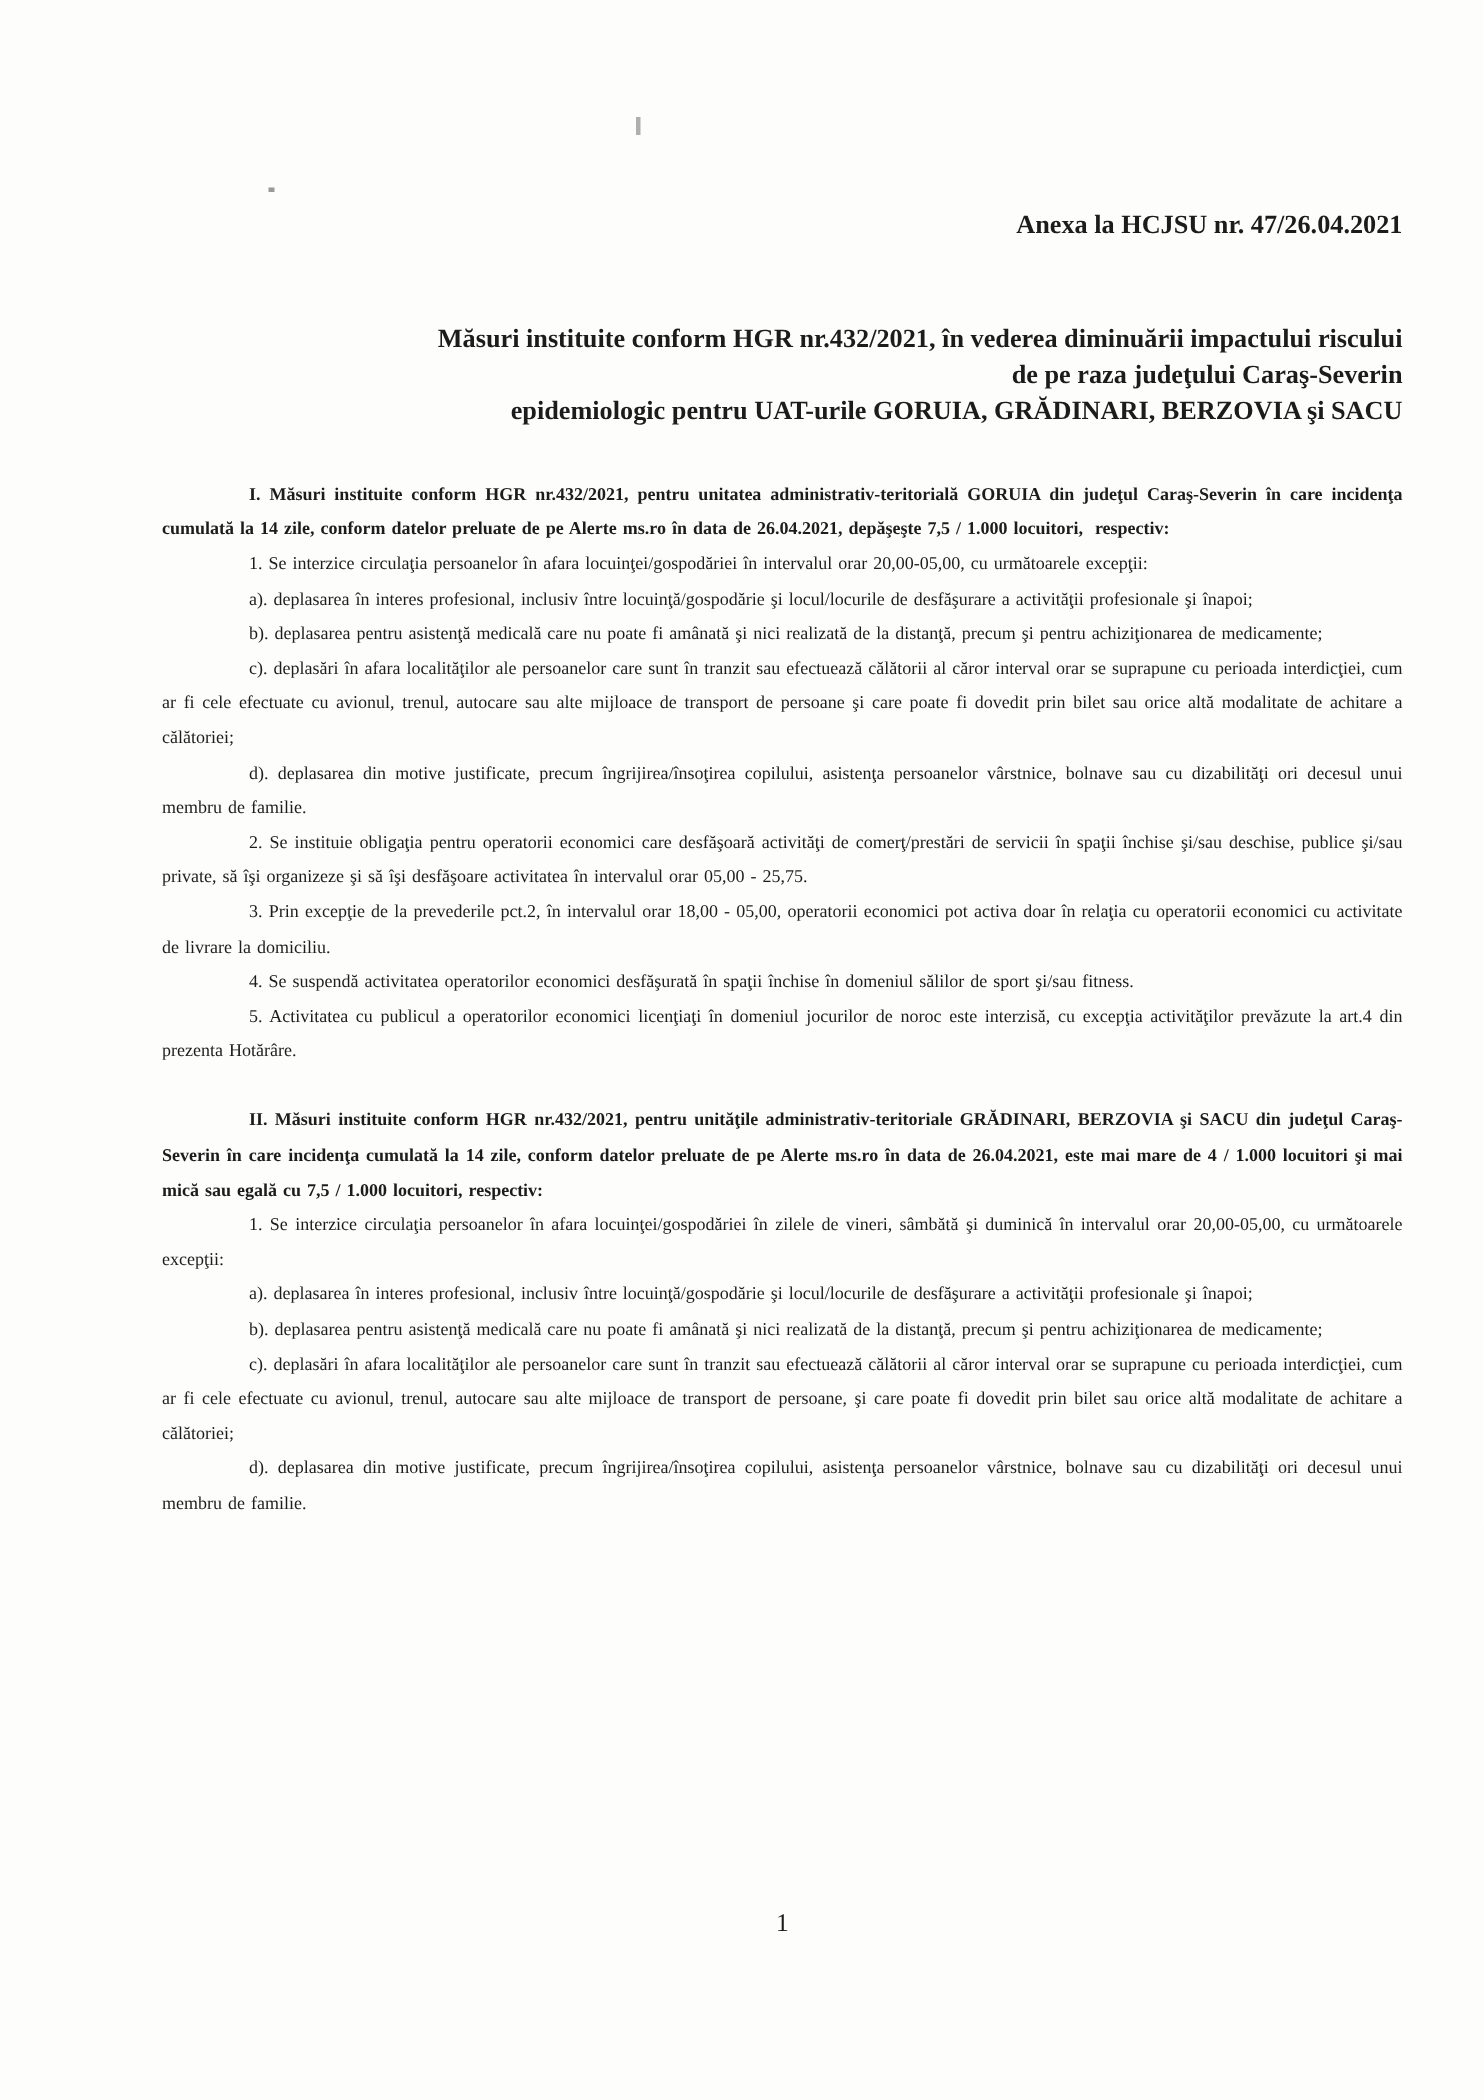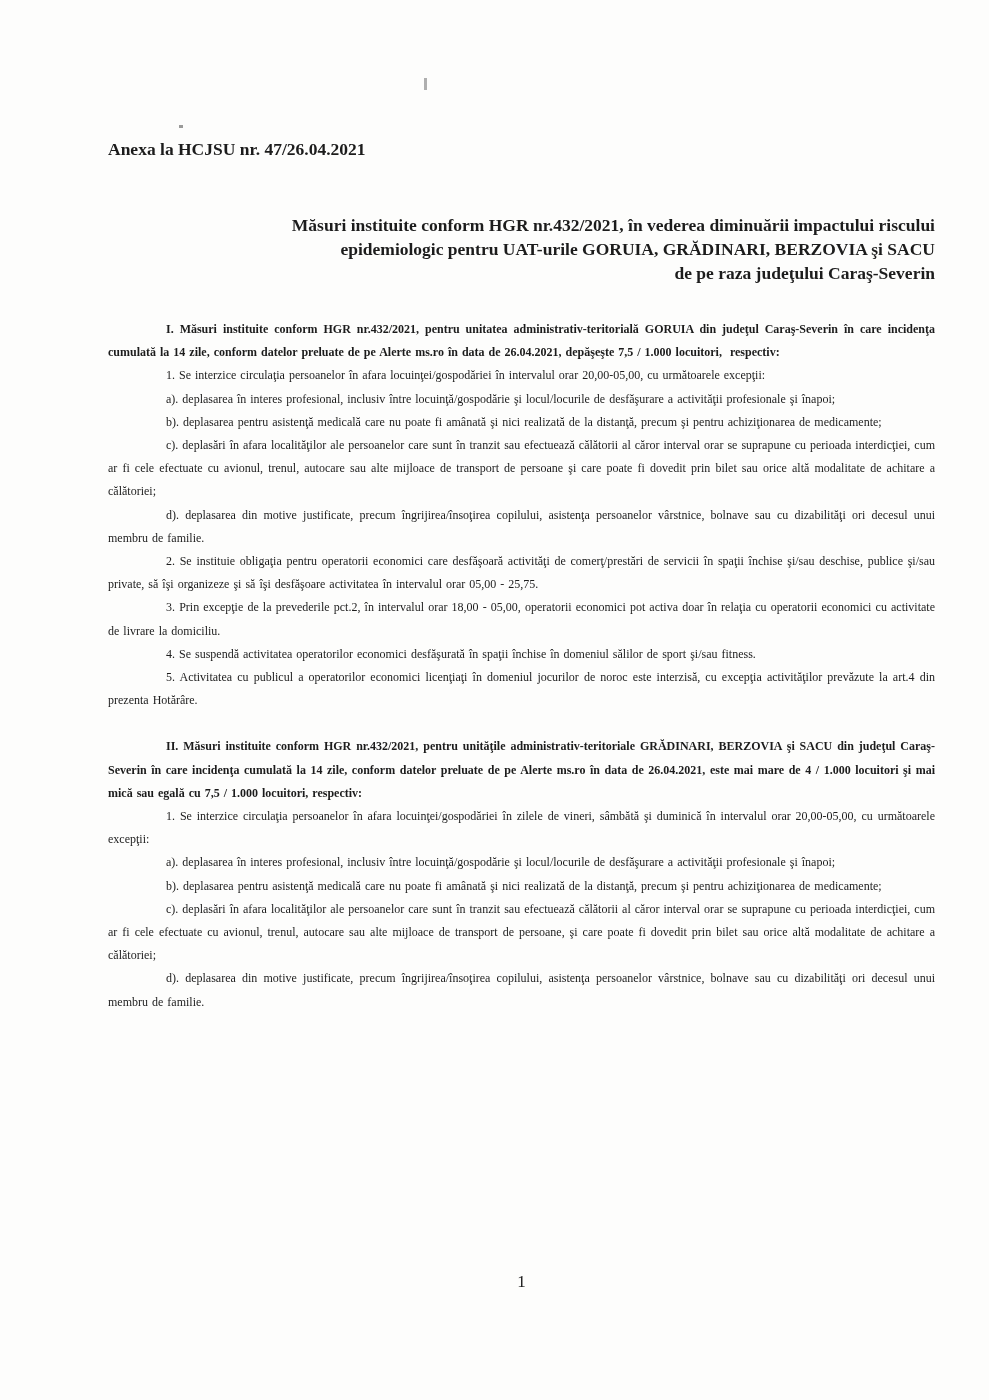--- a/index.html
+++ b/index.html
@@ -15,20 +15,21 @@
   }
 
   .content {
     position: absolute;
     left: 108px;
     top: 138px;
     width: 827px;
   }
 
   .annex {
+    text-align: right;
     font-weight: bold;
     font-size: 17.5px;
     line-height: 23px;
     margin-bottom: 52px;
   }
 
   .title {
     text-align: right;
     font-weight: bold;
     font-size: 17.5px;
@@ -71,22 +72,22 @@
 
   <div class="speck speck-1"></div>
   <div class="speck speck-2"></div>
 
   <div class="content">
 
     <div class="annex">Anexa la HCJSU nr. 47/26.04.2021</div>
 
     <div class="title">
       <div>Măsuri instituite conform HGR nr.432/2021, în vederea diminuării impactului riscului</div>
+      <div>de pe raza judeţului Caraş-Severin</div>
       <div>epidemiologic pentru UAT-urile GORUIA, GRĂDINARI, BERZOVIA şi SACU</div>
-      <div>de pe raza judeţului Caraş-Severin</div>
     </div>
 
     <p class="para bold">I. Măsuri instituite conform HGR nr.432/2021, pentru unitatea administrativ-teritorială GORUIA din judeţul Caraş-Severin în care incidenţa cumulată la 14 zile, conform datelor preluate de pe Alerte ms.ro în data de 26.04.2021, depăşeşte 7,5 / 1.000 locuitori,&nbsp; respectiv:</p>
     <p class="para">1. Se interzice circulaţia persoanelor în afara locuinţei/gospodăriei în intervalul orar 20,00-05,00, cu următoarele excepţii:</p>
     <p class="para">a). deplasarea în interes profesional, inclusiv între locuinţă/gospodărie şi locul/locurile de desfăşurare a activităţii profesionale şi înapoi;</p>
     <p class="para">b). deplasarea pentru asistenţă medicală care nu poate fi amânată şi nici realizată de la distanţă, precum şi pentru achiziţionarea de medicamente;</p>
     <p class="para">c). deplasări în afara localităţilor ale persoanelor care sunt în tranzit sau efectuează călătorii al căror interval orar se suprapune cu perioada interdicţiei, cum ar fi cele efectuate cu avionul, trenul, autocare sau alte mijloace de transport de persoane şi care poate fi dovedit prin bilet sau orice altă modalitate de achitare a călătoriei;</p>
     <p class="para">d). deplasarea din motive justificate, precum îngrijirea/însoţirea copilului, asistenţa persoanelor vârstnice, bolnave sau cu dizabilităţi ori decesul unui membru de familie.</p>
     <p class="para">2. Se instituie obligaţia pentru operatorii economici care desfăşoară activităţi de comerţ/prestări de servicii în spaţii închise şi/sau deschise, publice şi/sau private, să îşi organizeze şi să îşi desfăşoare activitatea în intervalul orar 05,00 - 25,75.</p>
     <p class="para">3. Prin excepţie de la prevederile pct.2, în intervalul orar 18,00 - 05,00, operatorii economici pot activa doar în relaţia cu operatorii economici cu activitate de livrare la domiciliu.</p>

